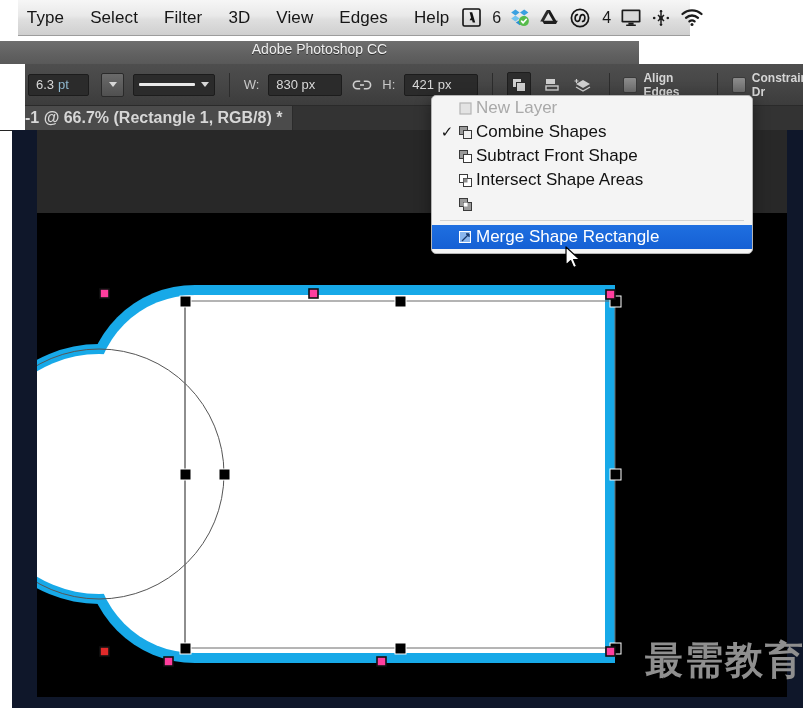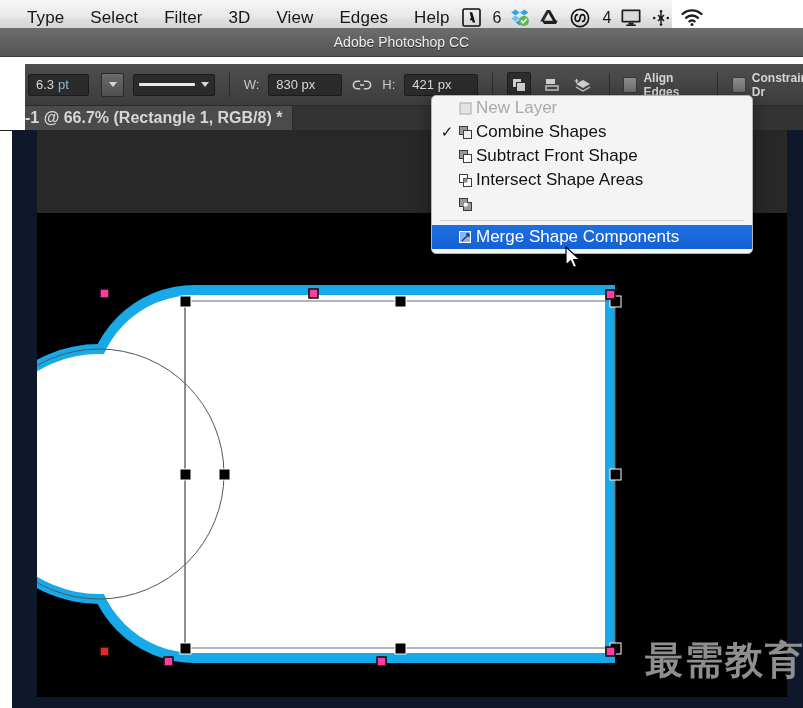--- a/index.html
+++ b/index.html
@@ -1,33 +1,33 @@
 <!DOCTYPE html>
 <html><head>
 <meta charset="utf-8">
 <style>
   html,body{margin:0;padding:0;background:#fff;}
   body{width:803px;height:708px;overflow:hidden;font-family:"Liberation Sans",sans-serif;}
   #app{position:relative;width:803px;height:708px;overflow:hidden;background:#ffffff;}
 
   
-  .menubar{position:absolute;left:0;top:0;width:672px;height:36px;
+  .menubar{position:absolute;left:18px;top:0;width:672px;height:36px;
     background:linear-gradient(to bottom,#f6f6f6 0%,#e9e9e9 45%,#dfdfdf 55%,#cfcfcf 100%);
-    border-bottom:1px solid #9d9d9d;display:flex;align-items:center;box-sizing:border-box;}
+    border-bottom:1px solid #9d9d9d;display:flex;align-items:center;box-sizing:border-box;justify-content:center;}
   .mb-items{display:flex;align-items:center;padding-left:14px;}
   .mb-item{font-size:17px;color:#161616;padding:0 13px;letter-spacing:.1px;white-space:nowrap;
     font-family:"Liberation Sans",sans-serif;}
   .mb-right{margin-left:auto;display:flex;align-items:center;padding-right:4px;gap:9px;}
   .mb-ic{display:flex;align-items:center;justify-content:center;}
   .mb-count{font-size:16px;color:#1a1a1a;margin-left:2px;}
 
   
-  .titlebar{position:absolute;left:0;top:28px;width:803px;height:28px;
+  .titlebar{position:absolute;left:0;top:41px;width:639px;height:28px;
     background:linear-gradient(to bottom,#6e6e6e 0%,#606060 50%,#555555 100%);
-    border-bottom:1px solid #3a3a3a;display:flex;align-items:center;justify-content:center;}
+    border-bottom:1px solid #3a3a3a;display:flex;justify-content:center;}
   .titlebar span{font-size:14px;color:#efefef;text-shadow:0 1px 0 rgba(0,0,0,.55);}
 
   
   .optbar{position:absolute;left:0;top:64px;width:803px;height:42px;
     background:linear-gradient(to bottom,#4e4e4e 0%,#464646 50%,#3c3c3c 100%);
     border-bottom:1px solid #2a2a2a;display:flex;align-items:center;box-sizing:border-box;}
   .opt-white-edge{position:absolute;left:0;top:64px;width:25px;height:42px;background:#ffffff;z-index:3;}
   .opt-inner{display:flex;align-items:center;padding-left:28px;gap:9px;height:100%;}
   .fld{background:#2b2b2b;border:1px solid #1c1c1c;border-radius:2px;height:22px;
     display:flex;align-items:center;padding:0 7px;box-sizing:border-box;}
@@ -374,21 +374,21 @@
     <div class="mdiv"></div>
 
     <div class="mi sel">
       <span class="chk"></span>
       <span class="mic">
         <svg width="15" height="15" viewBox="0 0 15 15">
           <rect x="1.5" y="1.5" width="11" height="11" fill="#8ab6ee" stroke="#ffffff" stroke-width="1"></rect>
           <path d="M4 11 L11 4 M11 4 H8 M11 4 V7" stroke="#17386e" stroke-width="1.3" fill="none"></path>
         </svg>
       </span>
-      <span class="mlabel">Merge Shape Components</span>
+      <span class="mlabel">Merge Shape Rectangle</span>
     </div>
   </div>
 
   <div class="cursor">
     <svg width="18" height="26" viewBox="0 0 18 26">
       <path d="M1 1 L1 19 L5.6 14.6 L8.6 21.6 L11.6 20.2 L8.6 13.6 L14.6 13.6 Z" fill="#ffffff" stroke="#000000" stroke-width="1.2" stroke-linejoin="round"></path>
     </svg>
   </div>
 
 </div>

